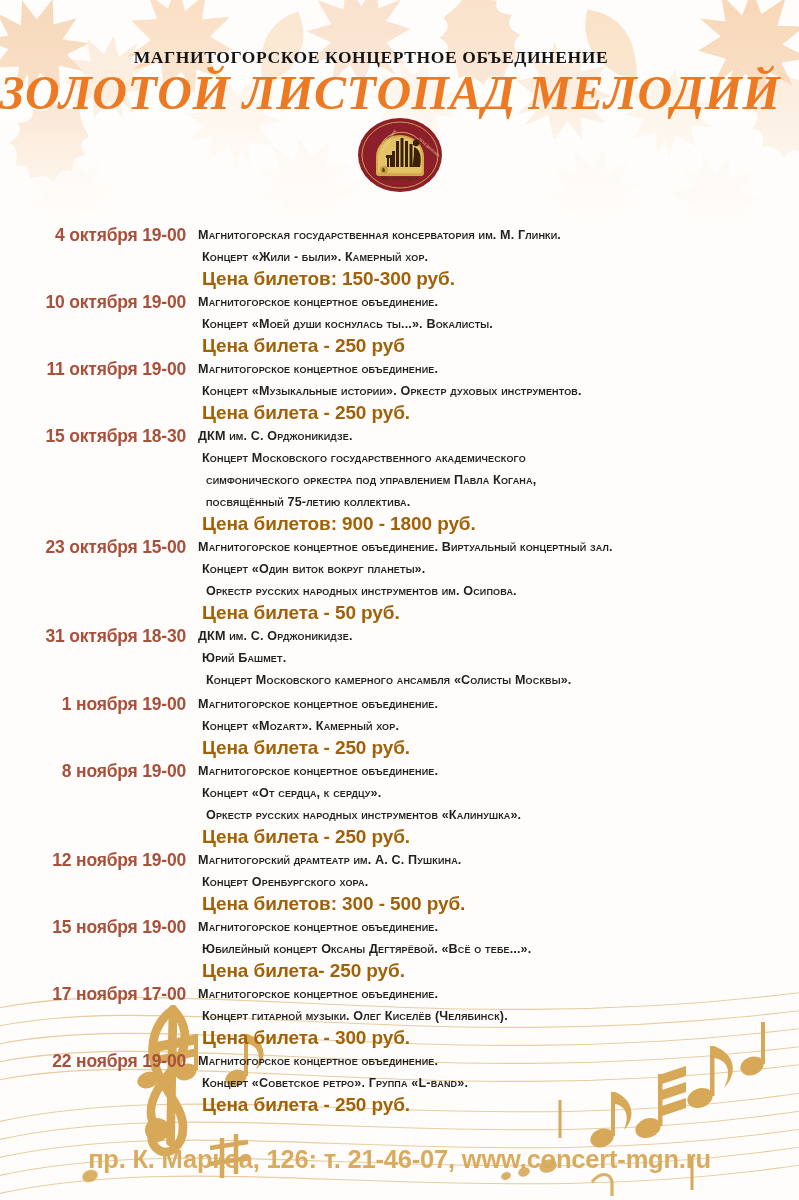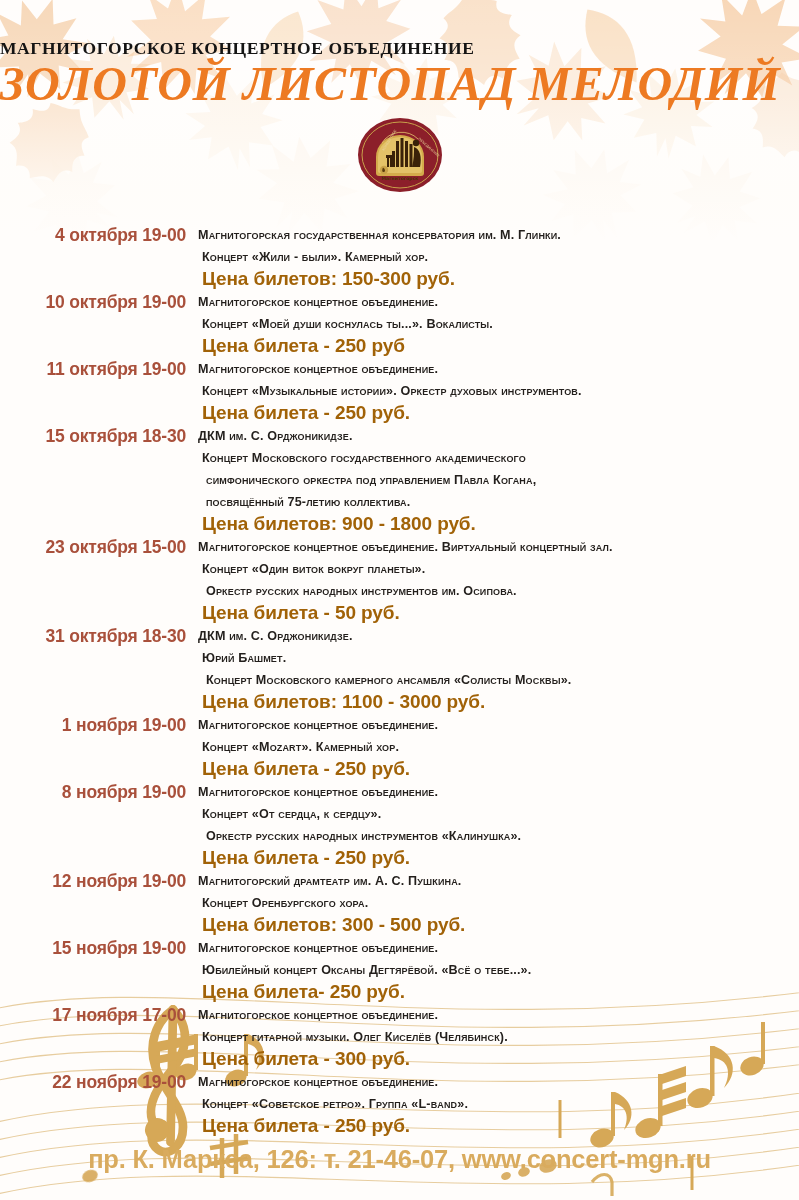--- a/index.html
+++ b/index.html
@@ -45,22 +45,23 @@
   }
   .leaf {
     position: absolute;
     opacity: 0.55;
   }
   .leaf svg { display: block; }
 
   
   .header {
     position: absolute;
-    left: 0; top: 0;
+    left: 0; top: 9px;
     width: 742px;
+    text-align: center;
     z-index: 5;
   }
   .org-line {
     margin-top: 38px;
     font-family: "Liberation Serif", "DejaVu Serif", serif;
     font-weight: bold;
     font-size: 17.5px;
     letter-spacing: 0.6px;
     color: #141414;
     text-transform: uppercase;
@@ -341,21 +342,20 @@
           <div class="line ind3">Оркестр русских народных инструментов им. Осипова.</div>
           <div class="price ind2">Цена билета -  50 руб.</div>
         </div>
       </div>
       <div class="event">
         <div class="date">31 октября 18-30</div>
         <div class="lines">
           <div class="line ind1">ДКМ им. С. Орджоникидзе.</div>
           <div class="line ind2">Юрий Башмет.</div>
           <div class="line ind3">Концерт Московского камерного ансамбля «Солисты Москвы».</div>
-          <div class="price ind2">Цена билетов: 1100 - 3000 руб.</div>
         </div>
       </div>
       <div class="event">
         <div class="date">1 ноября 19-00</div>
         <div class="lines">
           <div class="line ind1">Магнитогорское концертное объединение.</div>
           <div class="line ind2">Концерт «Mozart». Камерный хор.</div>
           <div class="price ind2">Цена билета - 250 руб.</div>
         </div>
       </div>

